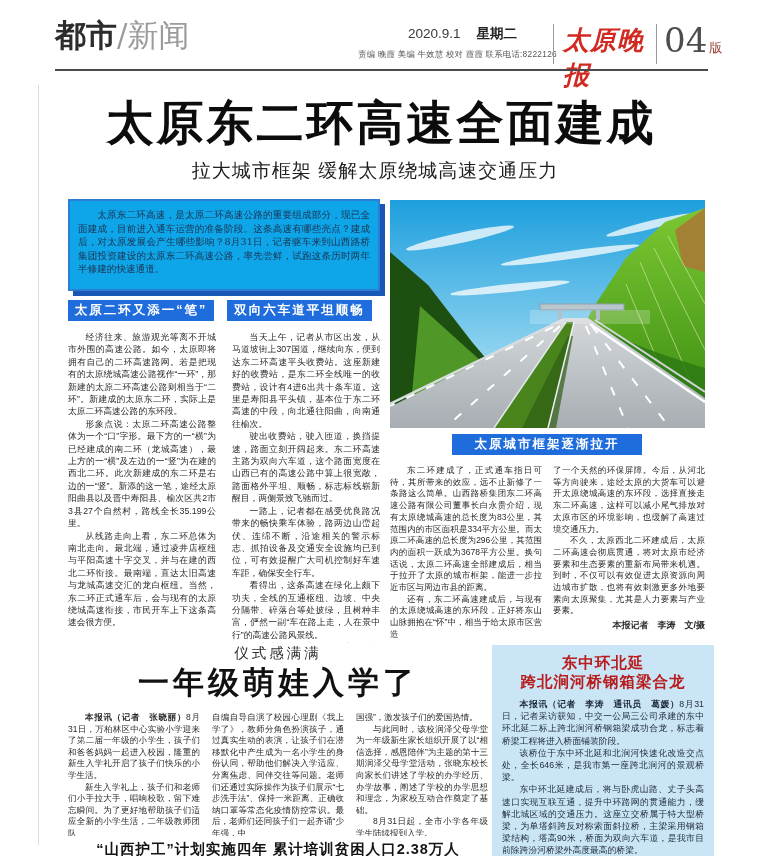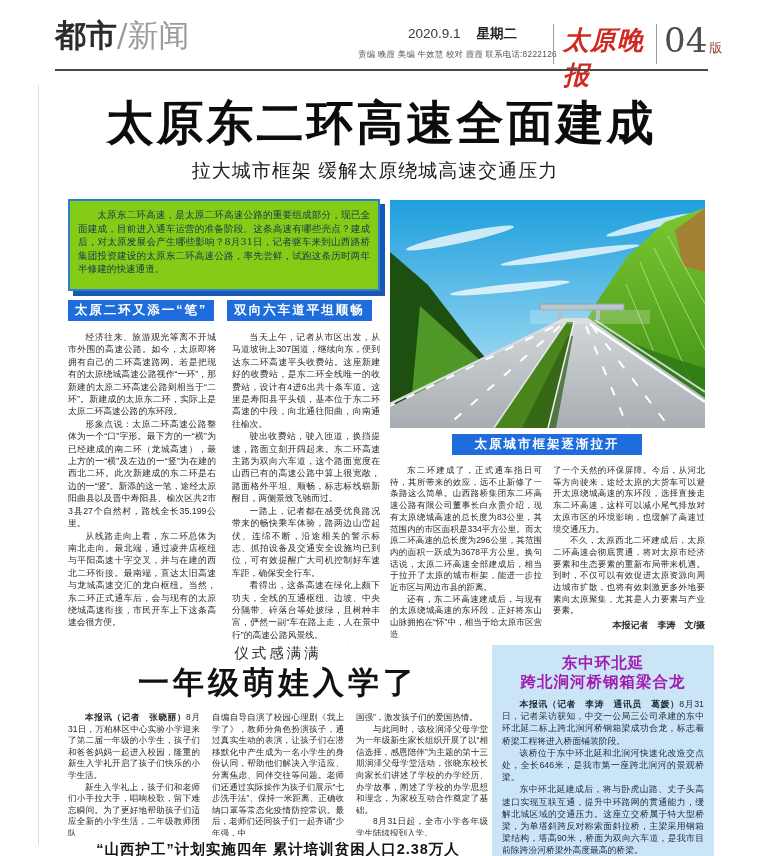--- a/index.html
+++ b/index.html
@@ -22,21 +22,21 @@
   .hdr-rule{position:absolute;left:55px;top:69px;width:653px;height:1.5px;background:#4a4a4a;}
 
   
   .main-headline{position:absolute;left:0;top:92px;width:763px;text-align:center;
                  font-size:47px;font-weight:900;letter-spacing:3px;color:#0c0c0c;}
   .main-subhead{position:absolute;left:0;top:158px;width:750px;text-align:center;
                 font-size:19px;color:#1e1e1e;letter-spacing:1px;}
 
   
   .intro-box{position:absolute;left:68px;top:199px;width:292px;height:74px;
-             background:#84cc16;border:2px solid #2c7fd0;box-shadow:5px 5px 0 0 #1857b5;
+             background:#0ea5e9;border:2px solid #2c7fd0;box-shadow:5px 5px 0 0 #1857b5;
              padding:7px 8px;font-family:"DejaVu Serif",serif;font-size:9.6px;line-height:13.6px;
              color:#1c3350;text-align:justify;}
   .intro-box p{margin:0;text-indent:2em;}
 
   
   .bluehead{position:absolute;height:21px;background:#1f6ddc;color:#fff;font-size:12.5px;
             font-weight:bold;text-align:center;line-height:21px;letter-spacing:2px;}
   .bh1{left:68px;top:300px;width:146px;}
   .bh2{left:227px;top:300px;width:145px;}
   .photo-cap{left:452px;top:434px;width:190px;}
@@ -63,21 +63,21 @@
                    font-size:31px;font-weight:900;letter-spacing:4px;color:#111;}
   .school-cols{position:absolute;left:68px;top:712px;width:420px;height:124px;}
   .school-cols .c1{left:0;top:0;width:132px;height:124px;font-size:8.5px;line-height:11.6px;}
   .school-cols .c2{left:144px;top:0;width:132px;height:124px;font-size:8.5px;line-height:11.6px;}
   .school-cols .c3{left:288px;top:0;width:132px;height:124px;font-size:8.5px;line-height:11.6px;}
   .lead-b{font-weight:bold;}
 
   
   .bridge-box{position:absolute;left:492px;top:645px;width:222px;height:211px;background:#cae5f6;
               padding:8px 10px;box-sizing:border-box;overflow:hidden;}
-  .bridge-title{margin:0;text-align:center;font-size:15.5px;font-weight:900;color:#a21caf;
+  .bridge-title{margin:0;text-align:center;font-size:15.5px;font-weight:900;color:#b91c1c;
                 letter-spacing:1px;line-height:19px;}
   .bridge-body{margin-top:7px;font-size:8.8px;line-height:12.2px;text-align:justify;color:#1e2a3a;}
 
   
   .teaser{position:absolute;left:60px;top:840px;width:436px;text-align:center;
           font-size:14.5px;font-weight:800;color:#141414;letter-spacing:1px;}
 </style>
 </head>
 <body>
 

